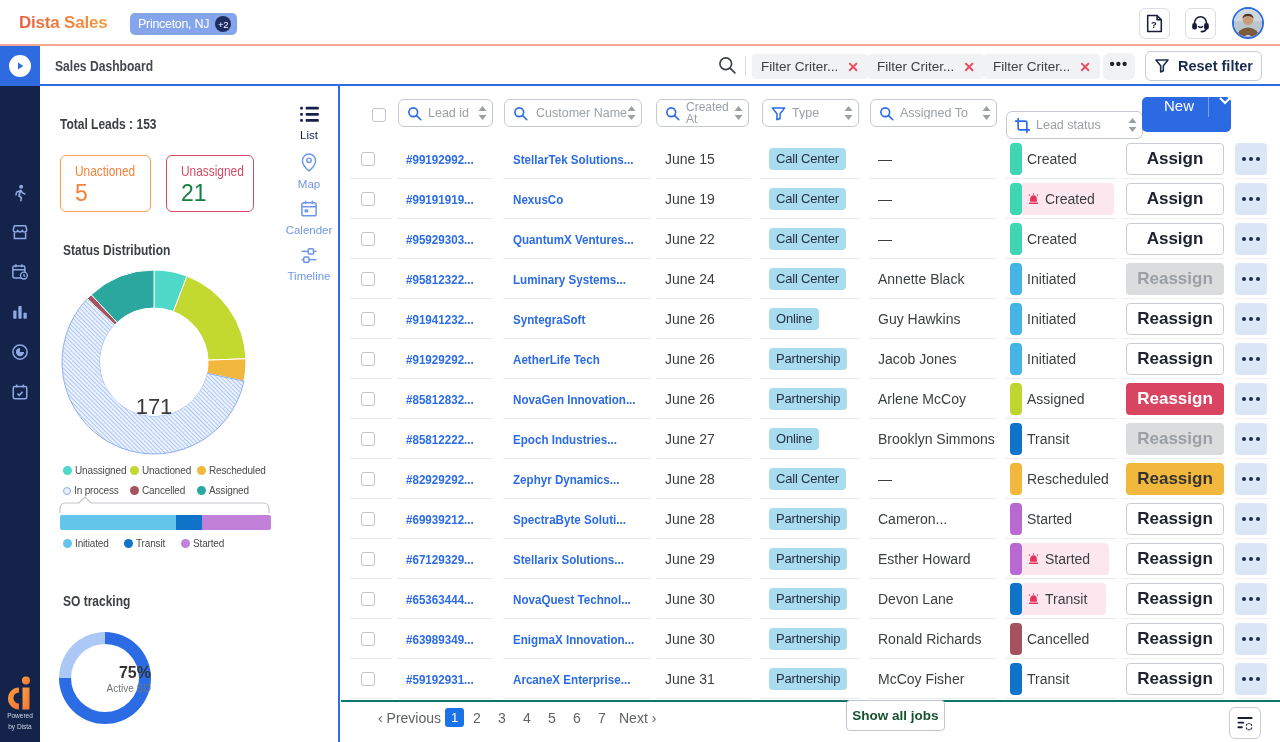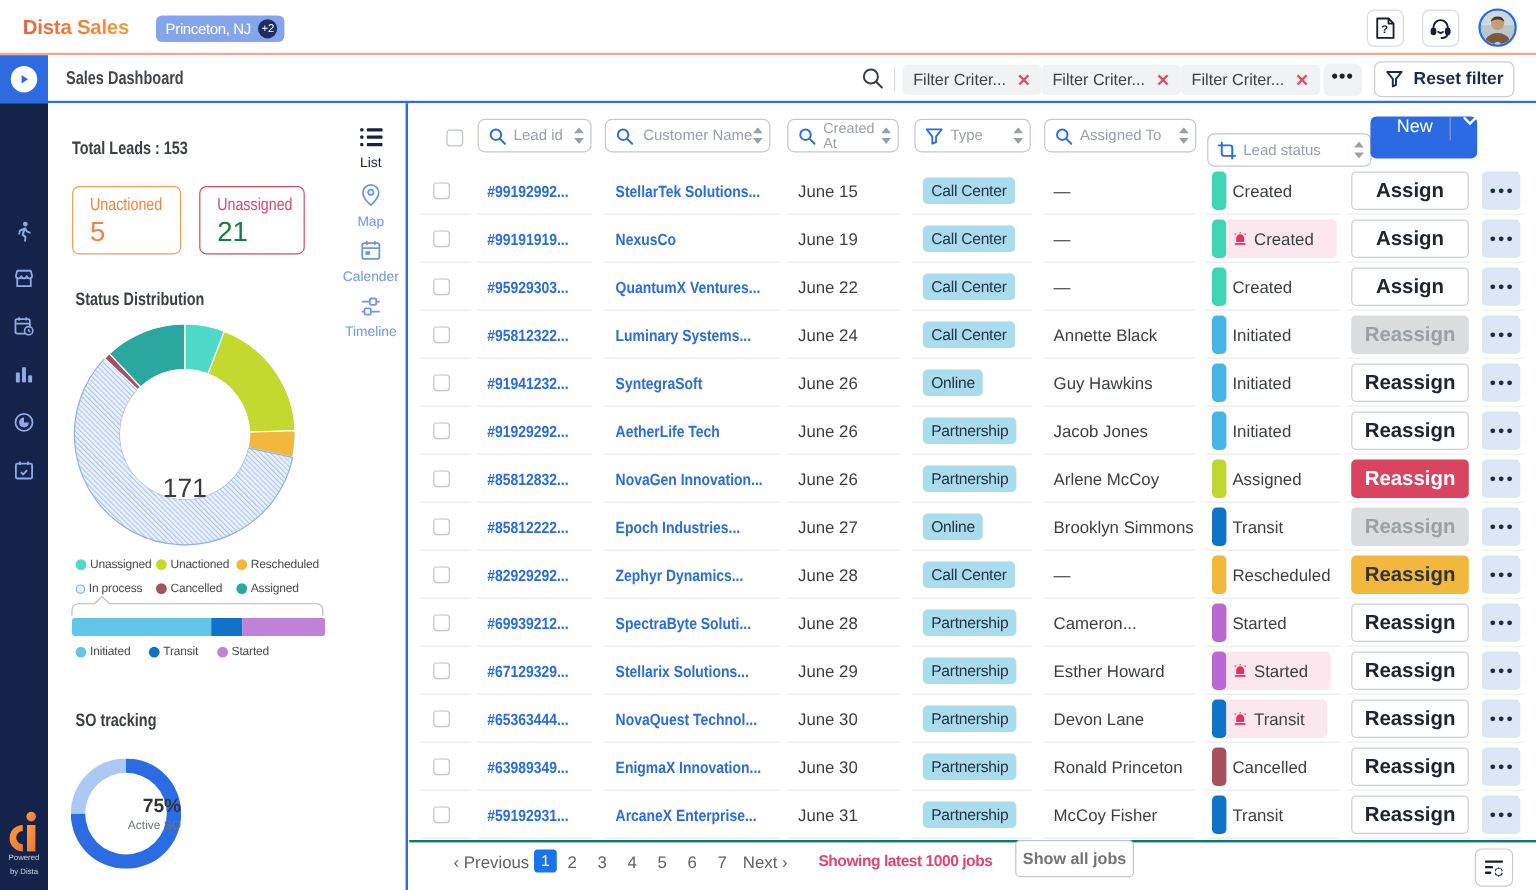--- a/index.html
+++ b/index.html
@@ -89,21 +89,21 @@
 .btn-r { background:#d94560; color:#fff; }
 .btn-a { background:#f2b83d; color:#333; }
 .dots { width:32px; height:32px; background:#dbe7f7; border-radius:4px; display:flex; align-items:center; justify-content:center; gap:3px; }
 .dots i { width:4px; height:4px; border-radius:50%; background:#1b2b50; }
 
 
 #pager { position:absolute; left:0; top:614px; width:1073px; height:42px; border-top:2px solid #0f766e; background:#fff; }
 .pg { position:absolute; top:0; height:31px; display:flex; align-items:center; font-size:14px; color:#5f6368; }
 #pg1 { position:absolute; left:104px; top:6px; width:19px; height:19px; background:#1a73e8; border-radius:3px; color:#fff; font-size:13px; display:flex; align-items:center; justify-content:center; }
 #latest { position:absolute; left:341px; top:0; height:31px; display:flex; align-items:center; font-size:13px; letter-spacing:-0.4px; font-weight:700; color:#e8436c; }
-#showall { position:absolute; left:505px; top:-2px; width:99px; height:31px; border:1px solid #c0c4cc; border-radius:4px; background:#fff; display:flex; align-items:center; justify-content:center; font-size:13.5px; font-weight:700; color:#737373; }
+#showall { position:absolute; left:505px; top:-2px; width:99px; height:31px; border:1px solid #c0c4cc; border-radius:4px; background:#fff; display:flex; align-items:center; justify-content:center; font-size:13.5px; font-weight:700; color:#14532d; }
 #lset { position:absolute; left:888px; top:5px; width:32px; height:32px; border:1px solid #c8ccd4; border-radius:6px; display:flex; align-items:center; justify-content:center; }
 </style></head>
 <body>
 
 <div id="top">
   <div id="logo">Dista Sales</div>
   <div id="locchip">Princeton, NJ <span class="p2">+2</span></div>
   <div class="topbtn" style="left:1139px;">
     <svg width="17" height="19" viewBox="0 0 20 22" fill="none" stroke="#181d38" stroke-width="1.8">
         <path d="M2 1.5 H13 L18 6.5 V20.5 H2 Z" stroke-linejoin="round"></path>
@@ -768,21 +768,21 @@
 <div class="c-id">
           <span class="lnk">#63989349...</span>
         </div>
 <div class="c-cu">
           <span class="lnk">EnigmaX Innovation...</span>
         </div>
 <div class="c-dt">June 30</div>
 <div class="c-ty">
           <span class="chip">Partnership</span>
         </div>
-<div class="c-as">Ronald Princeton</div>
+<div class="c-as">Ronald Richards</div>
 <div class="c-st">
           <span class="sbar" style="background:#a5525e"></span>
           <span class="stxt2">Cancelled</span>
         </div>
 <div class="c-bt">
           <span class="rbtn btn-w">Reassign</span>
         </div>
 <div class="c-dd">
           <span class="dots">
             <i></i>
@@ -826,21 +826,20 @@
   <div id="pager">
     <div class="pg" style="left:37px;">‹ Previous</div>
     <div id="pg1">1</div>
     <div class="pg" style="left:132px;">2</div>
     <div class="pg" style="left:157px;">3</div>
     <div class="pg" style="left:182px;">4</div>
     <div class="pg" style="left:207px;">5</div>
     <div class="pg" style="left:232px;">6</div>
     <div class="pg" style="left:257px;">7</div>
     <div class="pg" style="left:278px;">Next ›</div>
-    <div id="latest">Showing latest 1000 jobs</div>
     <div id="showall">Show all jobs</div>
     <div id="lset">
         <svg width="18" height="18" viewBox="0 0 24 24" fill="#181d38">
           <rect x="2" y="4" width="20" height="2.6" rx="1"></rect>
           <rect x="2" y="10.2" width="9" height="2.6" rx="1"></rect>
           <rect x="2" y="16.4" width="7" height="2.6" rx="1"></rect>
           <path d="M17.3 11.2 l1.1 1.9 h2.2 l1.1 1.9 -1.1 1.9 1.1 1.9 -1.1 1.9 h-2.2 l-1.1 1.9 -1.1 -1.9 h-2.2 l-1.1 -1.9 1.1 -1.9 -1.1 -1.9 1.1 -1.9 h2.2 Z M17.3 13.4 a3.4 3.4 0 1 0 0 6.8 a3.4 3.4 0 0 0 0 -6.8 Z" fill-rule="evenodd"></path>
         </svg>
       </div>
   </div>

